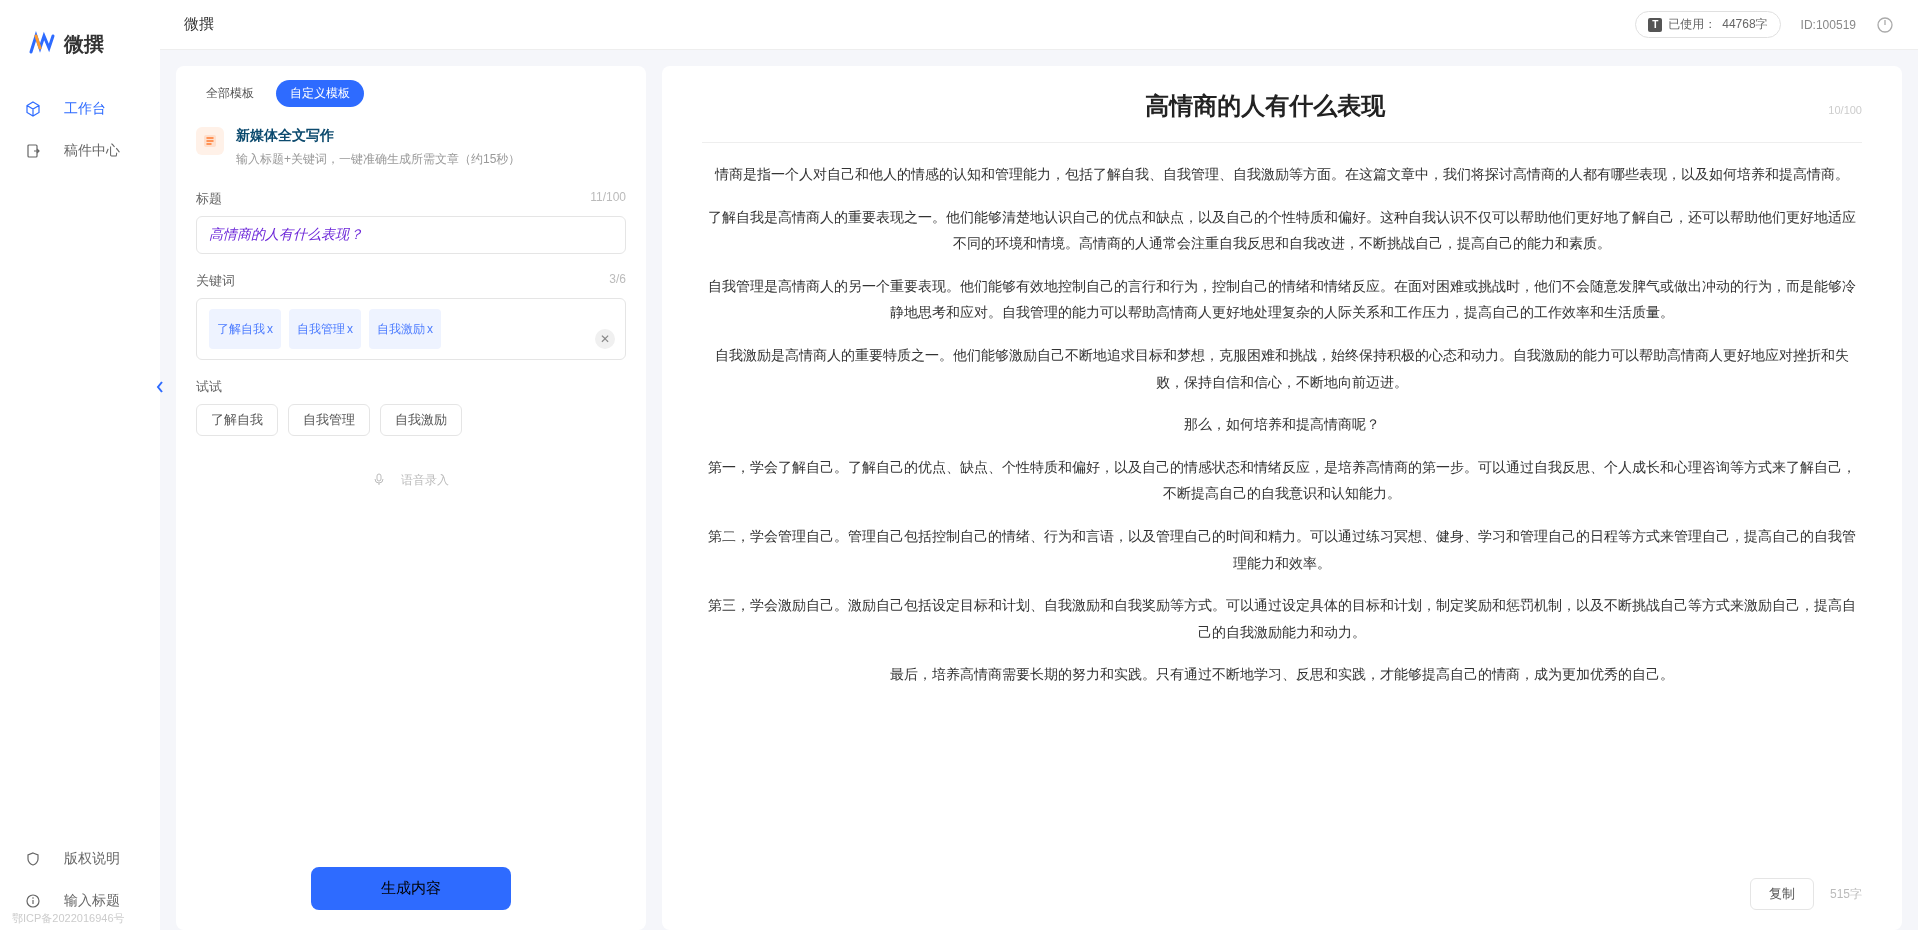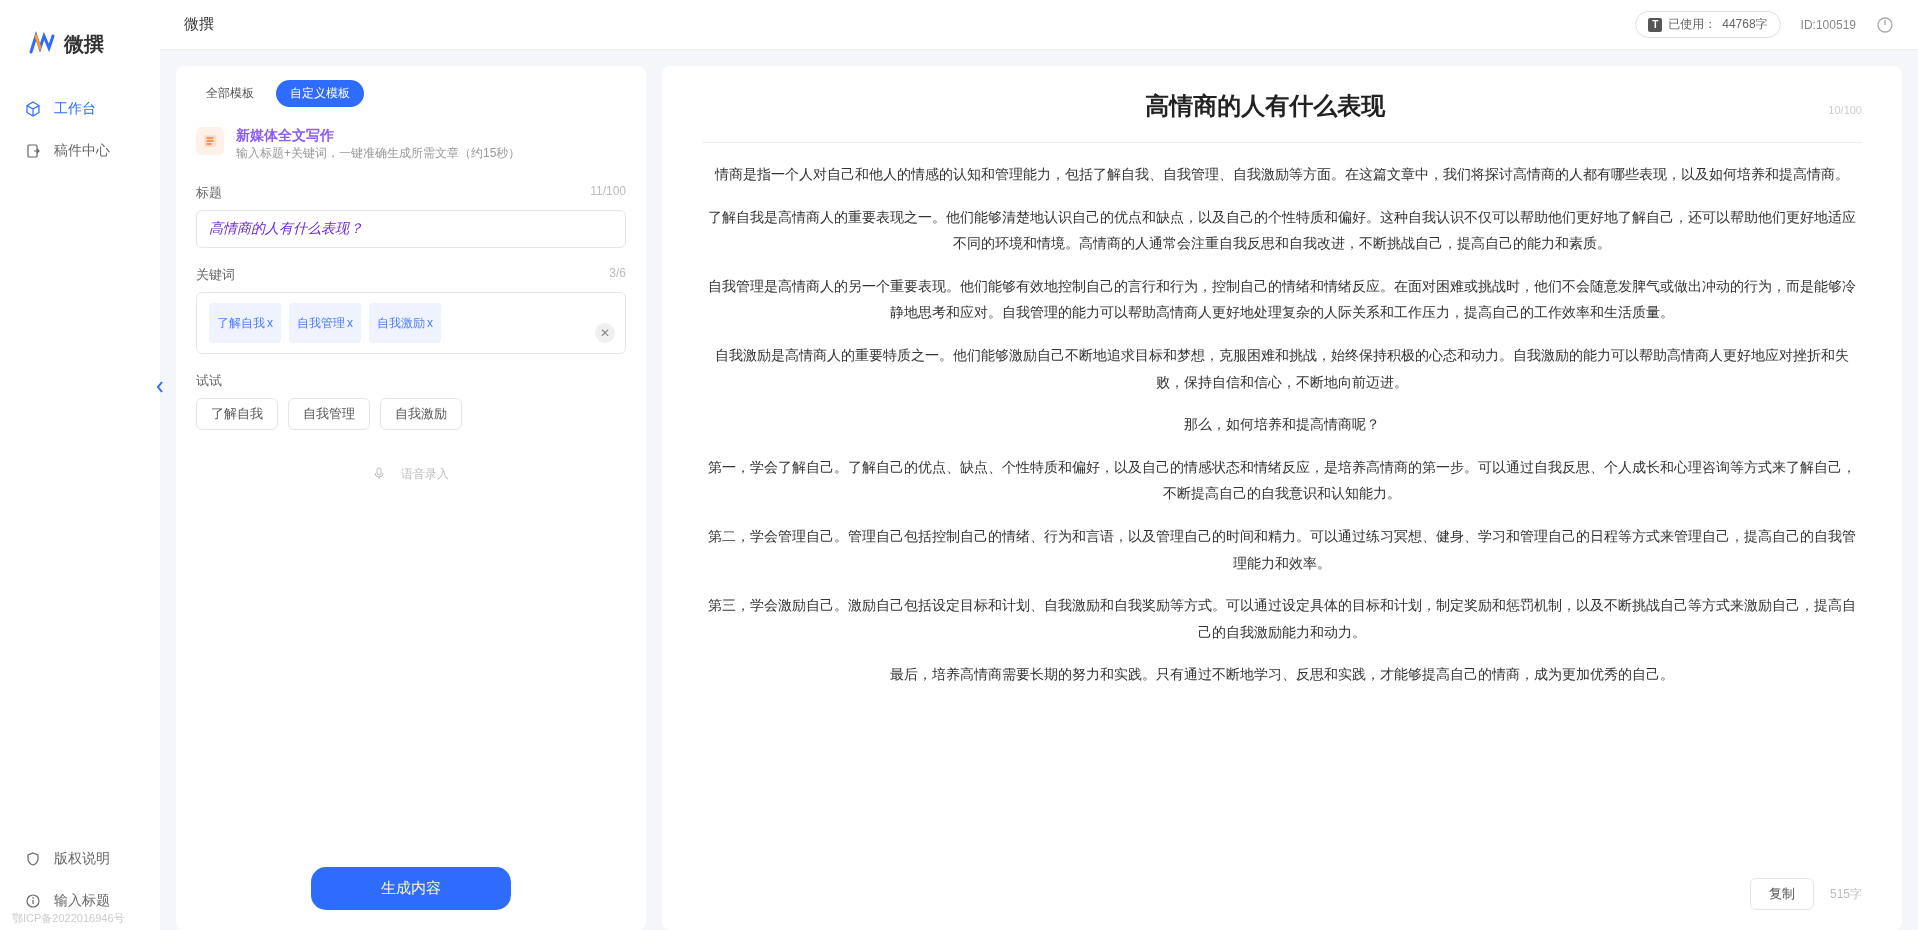--- a/index.html
+++ b/index.html
@@ -2,21 +2,21 @@
 <html><head>
 <meta charset="utf-8">
 <style>
 * { margin: 0; padding: 0; box-sizing: border-box; }
 body { font-family: -apple-system, BlinkMacSystemFont, "Segoe UI", "PingFang SC", "Microsoft YaHei", sans-serif; background: #f5f6fa; color: #333; font-size: 14px; }
 .app { display: flex; height: 100vh; }
 .sidebar { width: 160px; background: #fff; display: flex; flex-direction: column; padding-top: 20px; }
 .logo { display: flex; align-items: center; gap: 8px; padding: 10px 20px 30px 28px; font-size: 20px; font-weight: 600; }
 .logo-icon { display: inline-flex; }
 .nav { flex: 1; }
-.nav-item { display: flex; align-items: flex-start; gap: 12px; padding: 12px 24px; font-size: 14px; color: #666; cursor: pointer; }
+.nav-item { display: flex; align-items: flex-start; gap: 22px; padding: 12px 24px; font-size: 14px; color: #666; cursor: pointer; }
 .nav-item.active { color: #2e6bff; }
 .nav-item .icon { width: 18px; height: 18px; display: inline-flex; align-items: center; justify-content: center; }
 .sidebar-bottom { padding-bottom: 8px; }
 .drawer-handle { position: absolute; left: 152px; top: 375px; width: 16px; height: 24px; cursor: pointer; display: flex; align-items: center; justify-content: center; }
 .main { flex: 1; display: flex; flex-direction: column; }
 .topbar { height: 50px; background: #fff; display: flex; align-items: center; padding: 0 24px; border-bottom: 1px solid #eee; }
 .topbar-left { font-size: 15px; color: #333; }
 .topbar-right { margin-left: auto; display: flex; align-items: center; gap: 20px; }
 .usage-pill { display: flex; align-items: center; gap: 6px; border: 1px solid #e0e0e0; border-radius: 14px; padding: 4px 12px; font-size: 12px; color: #666; }
 .usage-pill .t-icon { background: #555; color: #fff; width: 14px; height: 14px; border-radius: 2px; font-size: 10px; display: inline-flex; align-items: center; justify-content: center; font-weight: bold; }
@@ -24,36 +24,36 @@
 .power-icon { width: 18px; height: 18px; color: #aaa; cursor: pointer; }
 .content { flex: 1; display: flex; gap: 16px; padding: 16px 16px 0 16px; overflow: hidden; }
 .panel { background: #fff; border-radius: 8px; display: flex; flex-direction: column; }
 .panel-left { width: 470px; }
 .panel-right { flex: 1; }
 .tabs { display: flex; gap: 8px; padding: 14px 16px 10px 16px; }
 .tab { padding: 5px 14px; border-radius: 14px; font-size: 12px; cursor: pointer; color: #555; }
 .tab.active { background: #2e6bff; color: #fff; }
 .template-card { display: flex; gap: 12px; padding: 10px 16px 16px 20px; }
 .template-icon { width: 28px; height: 28px; background: #fff1e8; border-radius: 6px; display: flex; align-items: center; justify-content: center; color: #ff7a2e; }
-.template-info .t-title { font-size: 14px; font-weight: 600; color: #8b5cf6; }
+.template-info .t-title { font-size: 14px; font-weight: 600; color: #0c4a6e; margin-bottom: 6px; }
 .template-info .t-sub { font-size: 12px; color: #999; }
 .form { padding: 6px 20px 0 20px; flex: 1; overflow: auto; }
 .field { margin-bottom: 18px; }
 .field-label { display: flex; justify-content: space-between; font-size: 13px; color: #666; margin-bottom: 8px; }
 .field-label .counter { color: #bbb; font-size: 12px; }
 .input-box { width: 100%; border: 1px solid #e5e5e5; border-radius: 6px; padding: 10px 12px; font-size: 14px; color: #6d28d9; outline: none; font-style: italic; }
 .tag-box { border: 1px solid #e5e5e5; border-radius: 6px; padding: 10px 12px; min-height: 62px; display: flex; flex-wrap: wrap; gap: 8px; position: relative; }
 .tag { background: #eef3ff; color: #4b7bff; padding: 4px 8px; border-radius: 4px; font-size: 12px; display: inline-flex; align-items: center; gap: 2px; }
 .tag .x { cursor: pointer; }
 .tag-clear { position: absolute; right: 10px; bottom: 10px; width: 20px; height: 20px; border-radius: 50%; background: #f0f0f0; color: #888; display: flex; align-items: center; justify-content: center; font-size: 12px; cursor: pointer; }
 .try-row { display: flex; gap: 10px; margin-top: 8px; }
 .chip { border: 1px solid #e5e5e5; border-radius: 6px; padding: 6px 14px; font-size: 13px; color: #555; cursor: pointer; background: #fff; }
 .voice-row { text-align: center; color: #bbb; font-size: 12px; padding: 18px 0; display: flex; justify-content: center; align-items: center; gap: 16px; }
 .gen-btn-wrap { padding: 16px 20px 20px 20px; }
-.gen-btn { width: 200px; margin: 0 auto; display: block; background: #2e6bff; color: #fef9c3; border: none; border-radius: 15px; padding: 12px 0; font-size: 15px; cursor: pointer; }
+.gen-btn { width: 200px; margin: 0 auto; display: block; background: #2e6bff; color: #000000; border: none; border-radius: 8px; padding: 12px 0; font-size: 15px; cursor: pointer; }
 .article { flex: 1; overflow: auto; padding: 24px 40px 10px 40px; }
 .article-title-row { display: flex; align-items: baseline; margin-bottom: 20px; }
 .article-title { flex: 1; text-align: center; font-size: 24px; font-weight: 600; color: #222; }
 .article-title-counter { font-size: 11px; color: #ccc; }
 .article-body { border-top: 1px solid #eee; padding-top: 18px; line-height: 1.9; font-size: 14px; color: #333; text-align: center; }
 .article-body p { margin-bottom: 16px; }
 .article-footer { display: flex; align-items: center; justify-content: flex-end; gap: 16px; padding: 14px 40px 20px 40px; }
 .copy-btn { border: 1px solid #e5e5e5; background: #fff; border-radius: 6px; padding: 6px 18px; font-size: 13px; color: #555; cursor: pointer; }
 .char-count { font-size: 12px; color: #bbb; }
 .icp { position: absolute; left: 12px; bottom: 4px; font-size: 11px; color: #ccc; }

